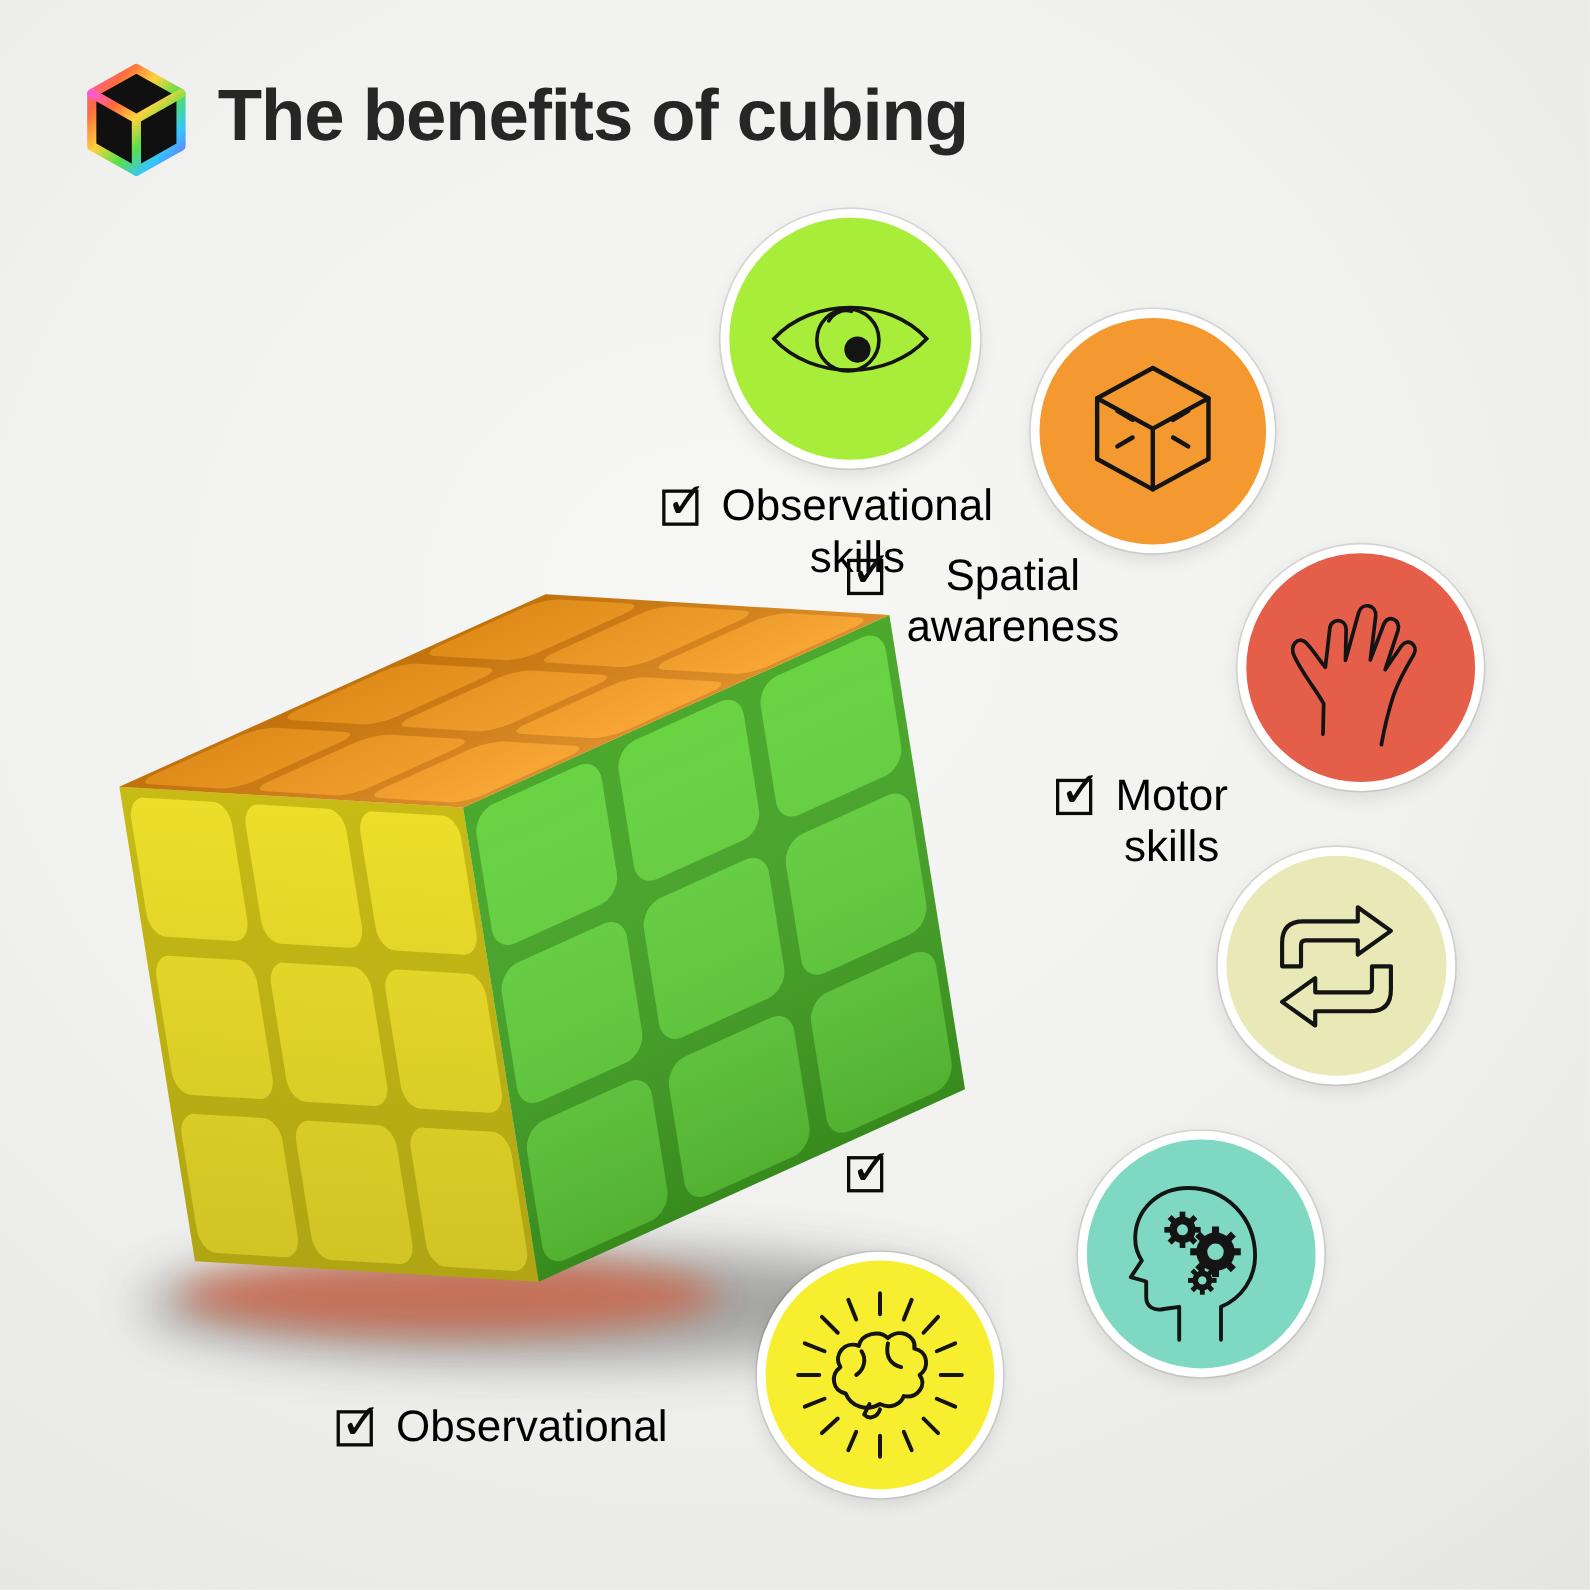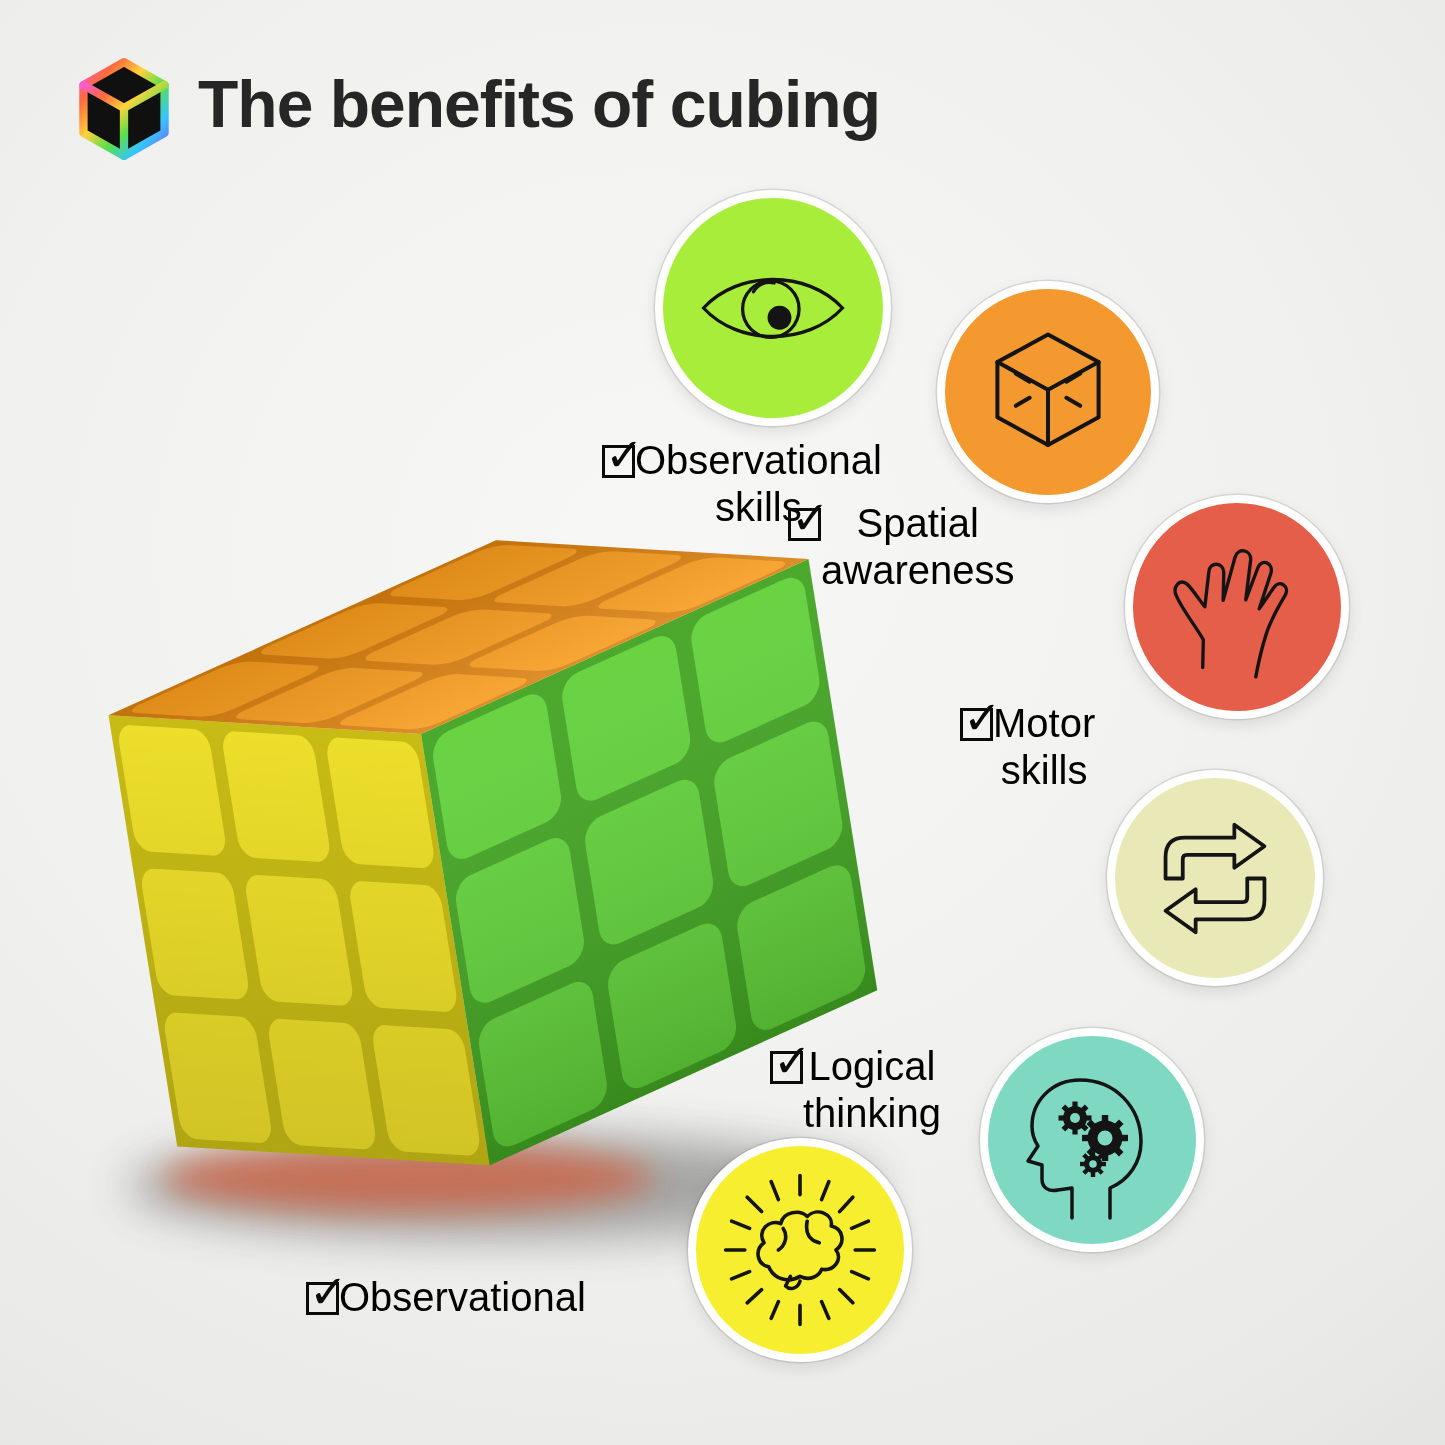--- a/index.html
+++ b/index.html
@@ -19,21 +19,21 @@
     white-space:nowrap;
   }
   .cube-svg{position:absolute;left:-23px;top:359px;width:988px;height:950px;pointer-events:none;}
   .circle{
     position:absolute;box-sizing:border-box;border-radius:50%;
     border:8px solid #ffffff;
     box-shadow:0 0 0 1.5px rgba(0,0,0,0.10), 0 6px 16px rgba(0,0,0,0.10);
     display:flex;align-items:center;justify-content:center;
   }
   .benefit{
-    position:absolute;display:flex;align-items:flex-start;gap:0;
+    position:absolute;display:flex;align-items:flex-start;gap:21px;
     font-size:40px;font-weight:500;color:#000;line-height:1.18;
   }
   .check{
     width:27px;height:27px;border:3px solid #0a0a0a;
     margin-top:8px;position:relative;flex:0 0 auto;
   }
   .check::after{
     content:"\2713";
     position:absolute;left:0px;top:-16px;
     font-size:46px;line-height:1;color:#0a0a0a;font-weight:400;
@@ -216,43 +216,39 @@
   </div>
 
   <div class="benefit" style="left:602px;top:437px">
     <span class="check"></span>
     <span class="lines">
       <span class="line">Observational</span>
       <span class="line">skills</span>
     </span>
   </div>
 
-  <div class="benefit" style="left:788px;top:500px">
+  <div class="benefit" style="left:770px;top:500px">
     <span class="check"></span>
     <span class="lines">
       <span class="line">Spatial</span>
       <span class="line">awareness</span>
     </span>
   </div>
 
   <div class="benefit" style="left:960px;top:700px">
     <span class="check"></span>
     <span class="lines">
       <span class="line">Motor</span>
       <span class="line">skills</span>
     </span>
   </div>
 
 
   <div class="benefit" style="left:770px;top:1043px">
     <span class="check"></span>
-    <span class="lines">
-      <span class="line">Logical</span>
-      <span class="line">thinking</span>
-    </span>
   </div>
 
   <div class="benefit" style="left:306px;top:1274px">
     <span class="check"></span>
     <span class="lines">
       <span class="line">Observational</span>
 
     </span>
   </div>
 

